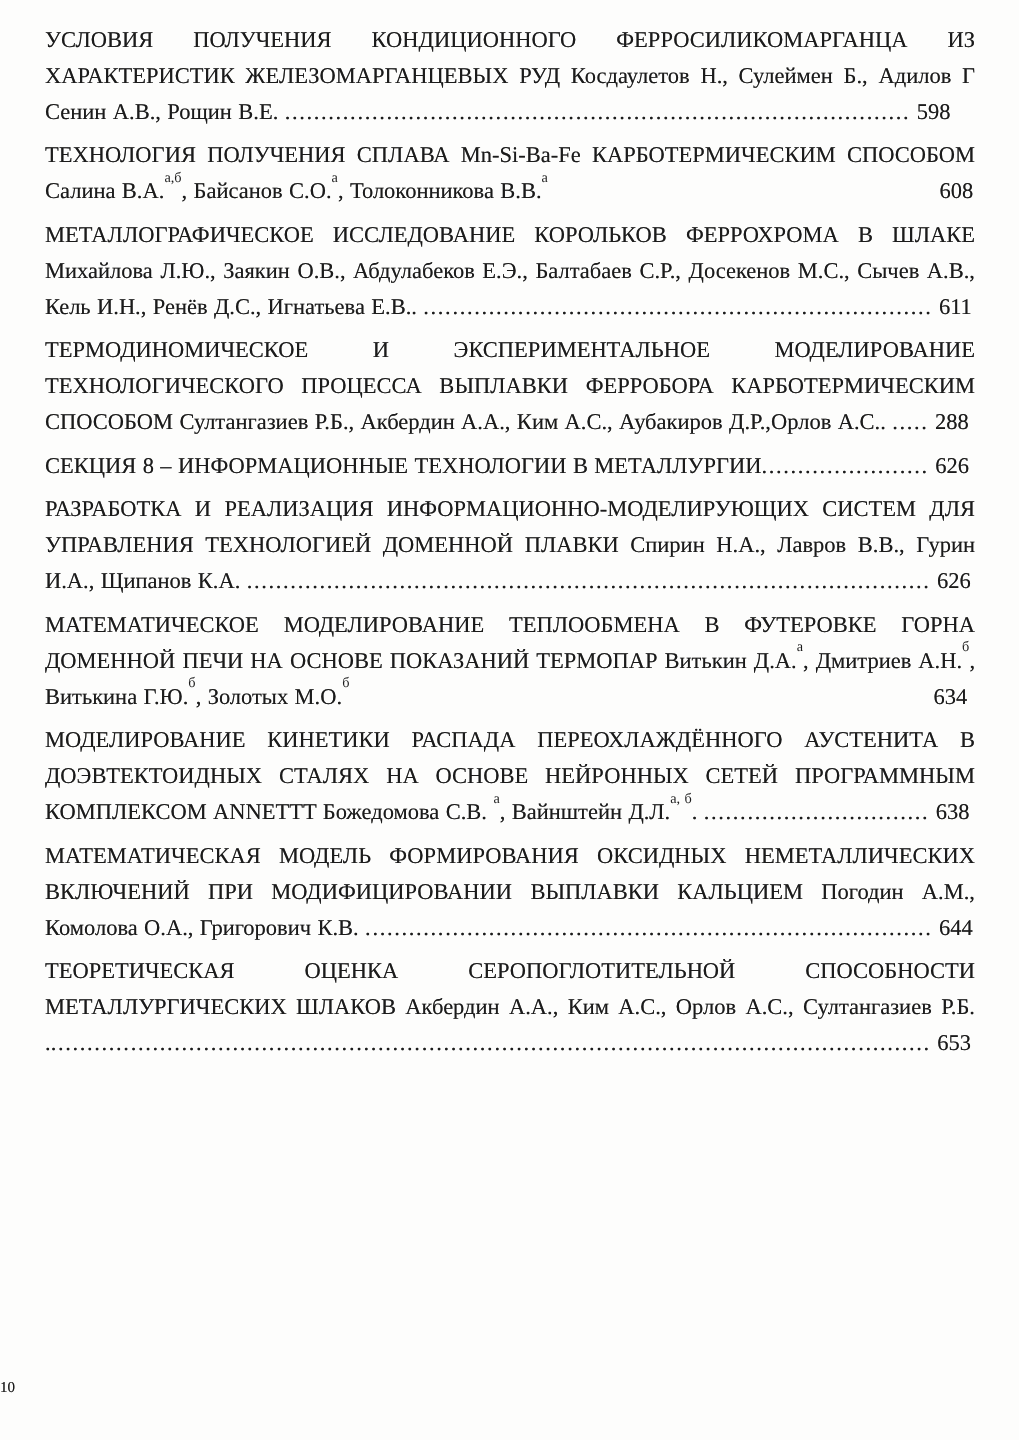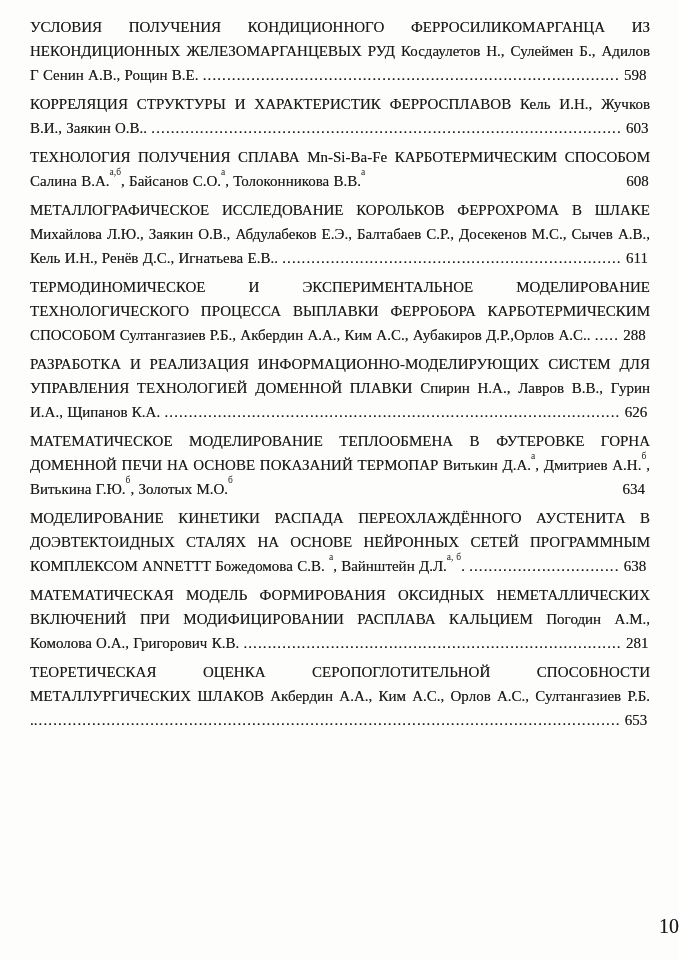--- a/index.html
+++ b/index.html
@@ -40,47 +40,47 @@
   .leader-dots {
     white-space: pre;         
     letter-spacing: 1.1px;
   }
   .pagenum { white-space: nowrap; margin-top: 41px; }
   .page-footer {
     position: absolute;
     left: 0;
     top: 916px;
     width: 100%;
-    text-align: right;
-    font-size: 20px;
+    text-align: left;
+    font-size: 10px;
     line-height: 20px;
   }
 </style>
 </head>
 <body>
 
 <main class="toc">
-  <p class="toc-entry"><span class="entry-title">УСЛОВИЯ ПОЛУЧЕНИЯ КОНДИЦИОННОГО ФЕРРОСИЛИКОМАРГАНЦА ИЗ НЕКОНДИЦИОННЫХ ЖЕЛЕЗОМАРГАНЦЕВЫХ РУД</span><span class="entry-authors"> Косдаулетов Н., Сулеймен Б., Адилов Г Сенин А.В., Рощин В.Е. </span><span class="leader-dots">......................................................................................</span> <span class="pagenum">598</span></p>
+  <p class="toc-entry"><span class="entry-title">УСЛОВИЯ ПОЛУЧЕНИЯ КОНДИЦИОННОГО ФЕРРОСИЛИКОМАРГАНЦА ИЗ ХАРАКТЕРИСТИК ЖЕЛЕЗОМАРГАНЦЕВЫХ РУД</span><span class="entry-authors"> Косдаулетов Н., Сулеймен Б., Адилов Г Сенин А.В., Рощин В.Е. </span><span class="leader-dots">......................................................................................</span> <span class="pagenum">598</span></p>
 
-  <p class="toc-entry"><span class="entry-title">КОРРЕЛЯЦИЯ СТРУКТУРЫ И ХАРАКТЕРИСТИК ФЕРРОСПЛАВОВ</span><span class="entry-authors"> Кель И.Н., Жучков В.И., Заякин О.В.. </span><span class="leader-dots">.................................................................................................</span> <span class="pagenum">603</span></p>
 
   <p class="toc-entry"><span class="entry-title">ТЕХНОЛОГИЯ ПОЛУЧЕНИЯ СПЛАВА Mn-Si-Ba-Fe КАРБОТЕРМИЧЕСКИМ СПОСОБОМ</span><span class="entry-authors"> Салина В.А.<sup class="affil">а,б</sup>, Байсанов С.О.<sup class="affil">а</sup>, Толоконникова В.В.<sup class="affil">а</sup></span><span class="leader-dots">                                                </span> <span class="pagenum">608</span></p>
 
   <p class="toc-entry"><span class="entry-title">МЕТАЛЛОГРАФИЧЕСКОЕ ИССЛЕДОВАНИЕ КОРОЛЬКОВ ФЕРРОХРОМА В ШЛАКЕ</span><span class="entry-authors"> Михайлова Л.Ю., Заякин О.В., Абдулабеков Е.Э., Балтабаев С.Р., Досекенов М.С., Сычев А.В., Кель И.Н., Ренёв Д.С., Игнатьева Е.В.. </span><span class="leader-dots">......................................................................</span> <span class="pagenum">611</span></p>
 
 
   <p class="toc-entry"><span class="entry-title">ТЕРМОДИНОМИЧЕСКОЕ И ЭКСПЕРИМЕНТАЛЬНОЕ МОДЕЛИРОВАНИЕ ТЕХНОЛОГИЧЕСКОГО ПРОЦЕССА ВЫПЛАВКИ ФЕРРОБОРА КАРБОТЕРМИЧЕСКИМ СПОСОБОМ</span><span class="entry-authors"> Султангазиев Р.Б., Акбердин А.А., Ким А.С., Аубакиров Д.Р.,Орлов А.С.. </span><span class="leader-dots">.....</span> <span class="pagenum">288</span></p>
 
+  <p class="toc-entry"><span class="entry-title">СЕКЦИЯ 8 – ИНФОРМАЦИОННЫЕ ТЕХНОЛОГИИ В МЕТАЛЛУРГИИ</span><span class="entry-authors"></span><span class="leader-dots">.......................</span> <span class="pagenum">626</span></p>
 
   <p class="toc-entry"><span class="entry-title">РАЗРАБОТКА И РЕАЛИЗАЦИЯ ИНФОРМАЦИОННО-МОДЕЛИРУЮЩИХ СИСТЕМ ДЛЯ УПРАВЛЕНИЯ ТЕХНОЛОГИЕЙ ДОМЕННОЙ ПЛАВКИ</span><span class="entry-authors"> Спирин Н.А., Лавров В.В., Гурин И.А., Щипанов К.А. </span><span class="leader-dots">..............................................................................................</span> <span class="pagenum">626</span></p>
 
   <p class="toc-entry"><span class="entry-title">МАТЕМАТИЧЕСКОЕ МОДЕЛИРОВАНИЕ ТЕПЛООБМЕНА В ФУТЕРОВКЕ ГОРНА ДОМЕННОЙ ПЕЧИ НА ОСНОВЕ ПОКАЗАНИЙ ТЕРМОПАР</span><span class="entry-authors"> Витькин Д.А.<sup class="affil">а</sup>, Дмитриев А.Н.<sup class="affil">б</sup>, Витькина Г.Ю.<sup class="affil">б</sup>, Золотых М.О.<sup class="affil">б</sup></span><span class="leader-dots">                                                                        </span> <span class="pagenum">634</span></p>
 
   <p class="toc-entry"><span class="entry-title">МОДЕЛИРОВАНИЕ КИНЕТИКИ РАСПАДА ПЕРЕОХЛАЖДЁННОГО АУСТЕНИТА В ДОЭВТЕКТОИДНЫХ СТАЛЯХ НА ОСНОВЕ НЕЙРОННЫХ СЕТЕЙ ПРОГРАММНЫМ КОМПЛЕКСОМ ANNETTT</span><span class="entry-authors"> Божедомова С.В. <sup class="affil">а</sup>, Вайнштейн Д.Л.<sup class="affil">а, б</sup>. </span><span class="leader-dots">...............................</span> <span class="pagenum">638</span></p>
 
-  <p class="toc-entry"><span class="entry-title">МАТЕМАТИЧЕСКАЯ МОДЕЛЬ ФОРМИРОВАНИЯ ОКСИДНЫХ НЕМЕТАЛЛИЧЕСКИХ ВКЛЮЧЕНИЙ ПРИ МОДИФИЦИРОВАНИИ РАСПЛАВА КАЛЬЦИЕМ</span><span class="entry-authors"> Погодин А.М., Комолова О.А., Григорович К.В. </span><span class="leader-dots">..............................................................................</span> <span class="pagenum">281</span></p>
+  <p class="toc-entry"><span class="entry-title">МАТЕМАТИЧЕСКАЯ МОДЕЛЬ ФОРМИРОВАНИЯ ОКСИДНЫХ НЕМЕТАЛЛИЧЕСКИХ ВКЛЮЧЕНИЙ ПРИ МОДИФИЦИРОВАНИИ ВЫПЛАВКИ КАЛЬЦИЕМ</span><span class="entry-authors"> Погодин А.М., Комолова О.А., Григорович К.В. </span><span class="leader-dots">..............................................................................</span> <span class="pagenum">644</span></p>
 
 
 
   <p class="toc-entry"><span class="entry-title">ТЕОРЕТИЧЕСКАЯ ОЦЕНКА СЕРОПОГЛОТИТЕЛЬНОЙ СПОСОБНОСТИ МЕТАЛЛУРГИЧЕСКИХ ШЛАКОВ</span><span class="entry-authors"> Акбердин А.А., Ким А.С., Орлов А.С., Султангазиев Р.Б. .</span><span class="leader-dots">.........................................................................................................................</span> <span class="pagenum">653</span></p>
 </main>
 
 <div class="page-footer"><span>10</span></div>
 
 </body></html>

